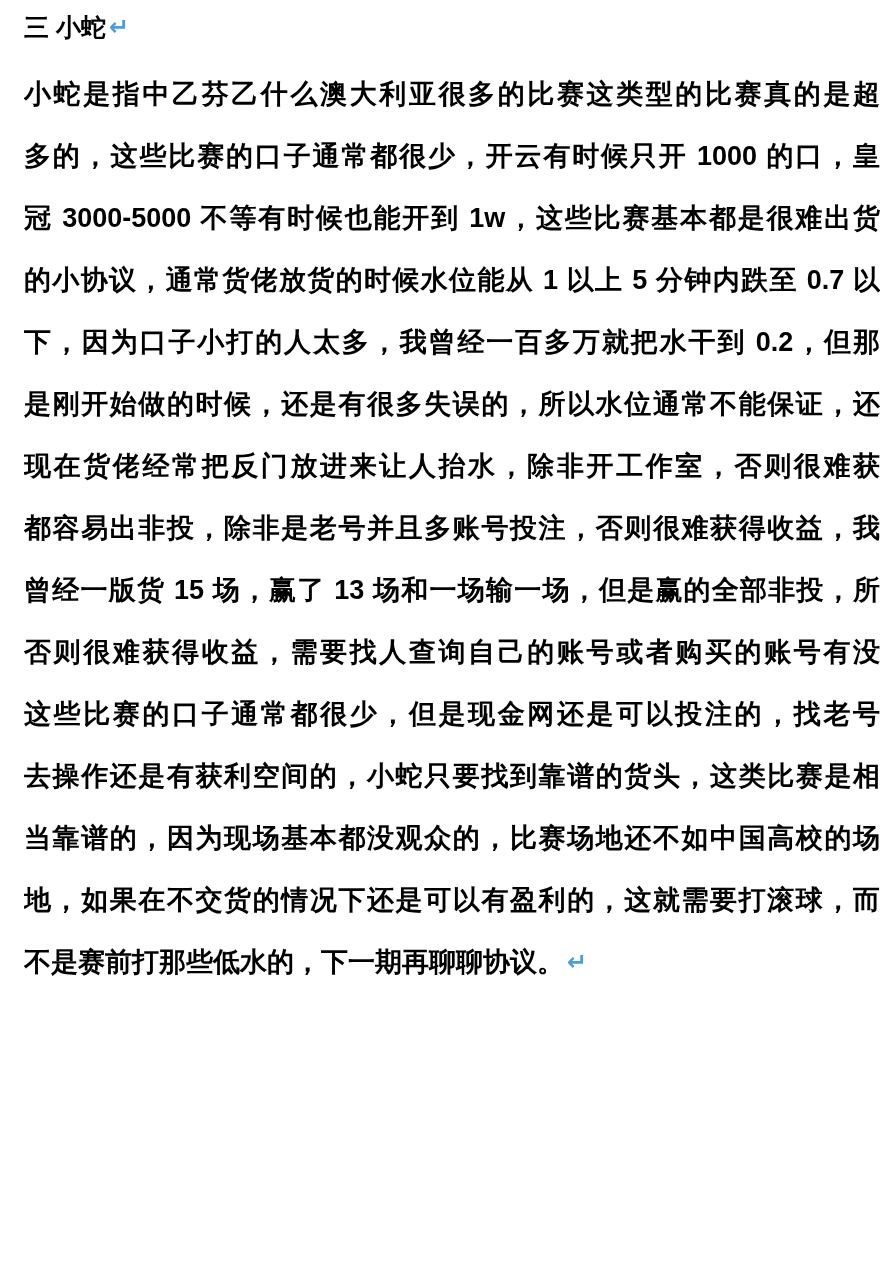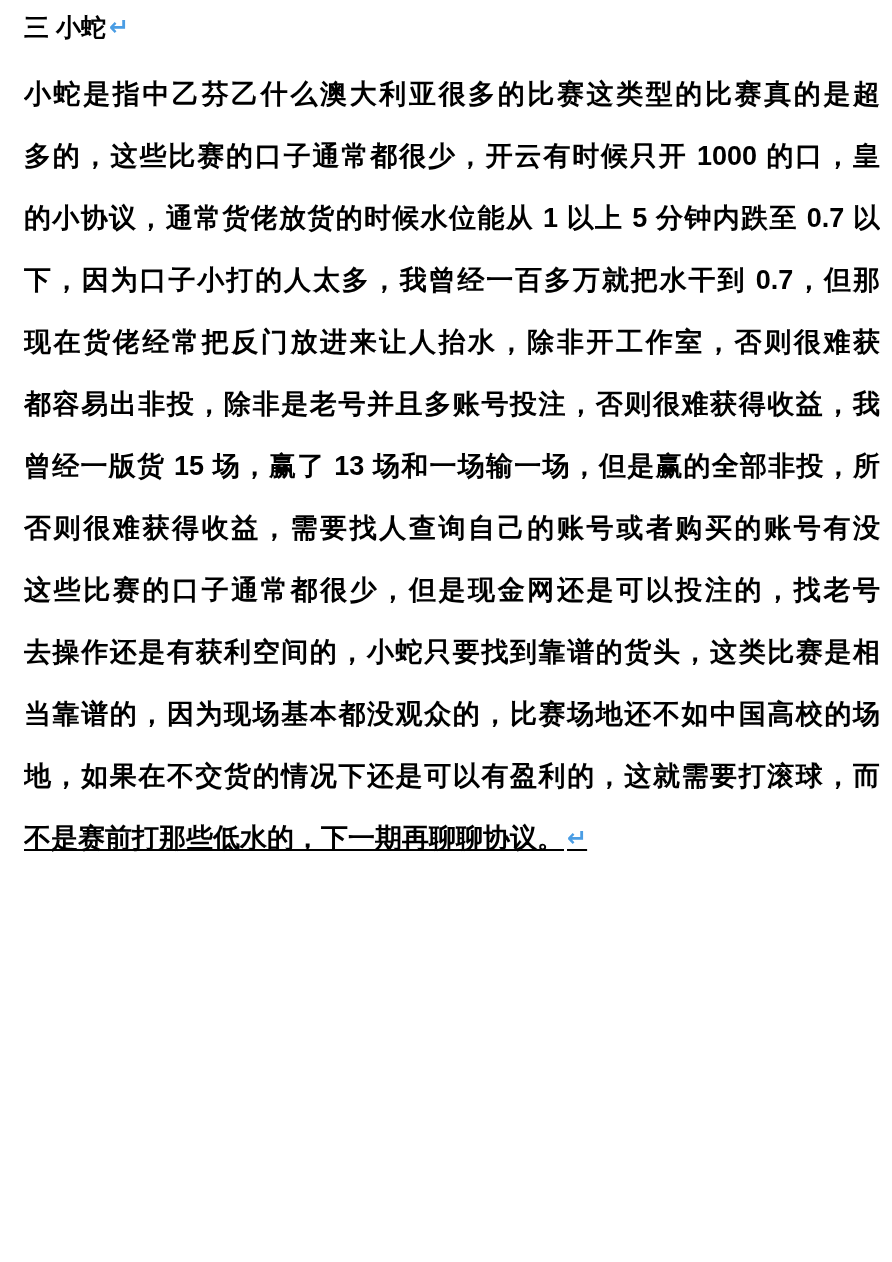--- a/index.html
+++ b/index.html
@@ -34,41 +34,42 @@
     line-height: 62px;
     height: 62px;
     color: #000000;
     text-align: justify;
     text-align-last: justify;
     overflow: hidden;
   }
   .line.last-line {
     text-align: left;
     text-align-last: left;
-    text-decoration: underline;
   }
   .pilcrow {
     color: #4a9de4;
     font-weight: bold;
     font-size: 24px;
     margin-left: 3px;
     vertical-align: 1px;
   }
 </style>
 </head>
 <body>
 
 <div class="page">
   <div class="heading"><span>三 小蛇</span><span class="pilcrow">↵</span></div>
 
   <div class="paragraph">
     <div class="line">小蛇是指中乙芬乙什么澳大利亚很多的比赛这类型的比赛真的是超</div>
       <div class="line">多的，这些比赛的口子通常都很少，开云有时候只开 1000 的口，皇</div>
+      <div class="line">冠 3000-5000 不等有时候也能开到 1w，这些比赛基本都是很难出货</div>
       <div class="line">的小协议，通常货佬放货的时候水位能从 1 以上 5 分钟内跌至 0.7 以</div>
-      <div class="line">下，因为口子小打的人太多，我曾经一百多万就把水干到 0.7，但那</div>
+      <div class="line">下，因为口子小打的人太多，我曾经一百多万就把水干到 0.2，但那</div>
+      <div class="line">是刚开始做的时候，还是有很多失误的，所以水位通常不能保证，还</div>
       <div class="line">现在货佬经常把反门放进来让人抬水，除非开工作室，否则很难获</div>
       <div class="line">都容易出非投，除非是老号并且多账号投注，否则很难获得收益，我</div>
       <div class="line">曾经一版货 15 场，赢了 13 场和一场输一场，但是赢的全部非投，所</div>
       <div class="line">否则很难获得收益，需要找人查询自己的账号或者购买的账号有没</div>
       <div class="line">这些比赛的口子通常都很少，但是现金网还是可以投注的，找老号</div>
       <div class="line">去操作还是有获利空间的，小蛇只要找到靠谱的货头，这类比赛是相</div>
       <div class="line">当靠谱的，因为现场基本都没观众的，比赛场地还不如中国高校的场</div>
       <div class="line">地，如果在不交货的情况下还是可以有盈利的，这就需要打滚球，而</div>
     <div class="line last-line"><span>不是赛前打那些低水的，下一期再聊聊协议。</span><span class="pilcrow">↵</span></div>
   </div>

